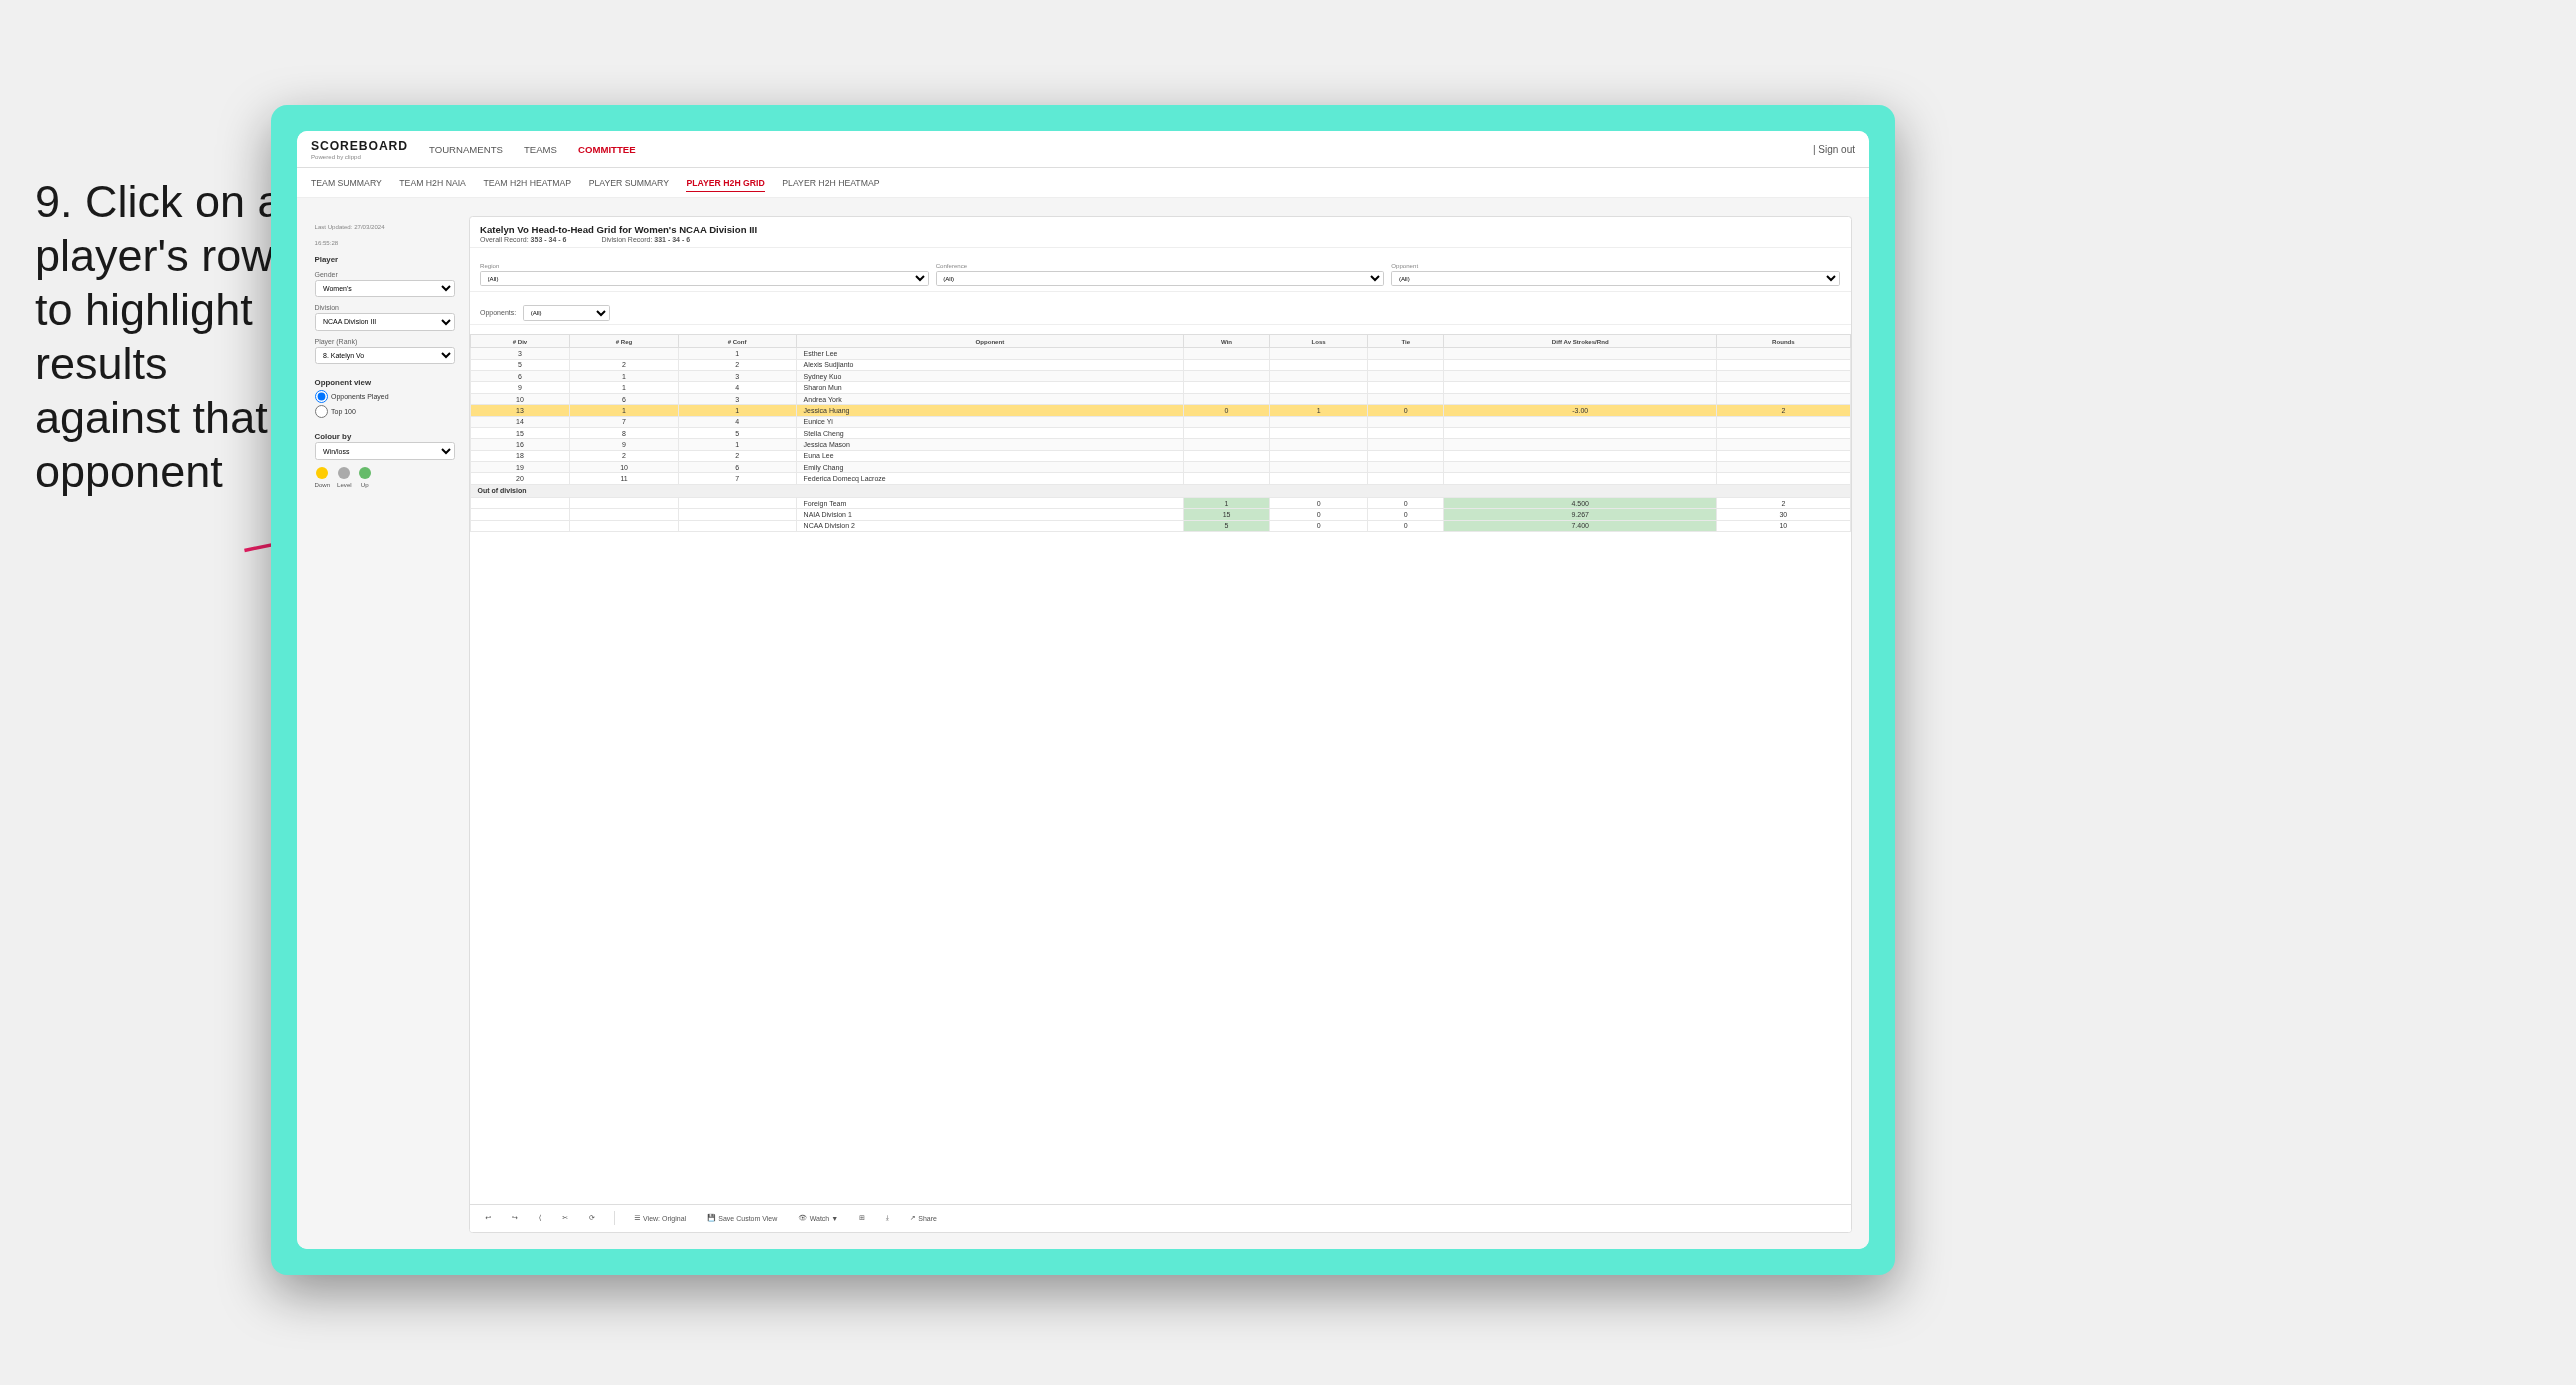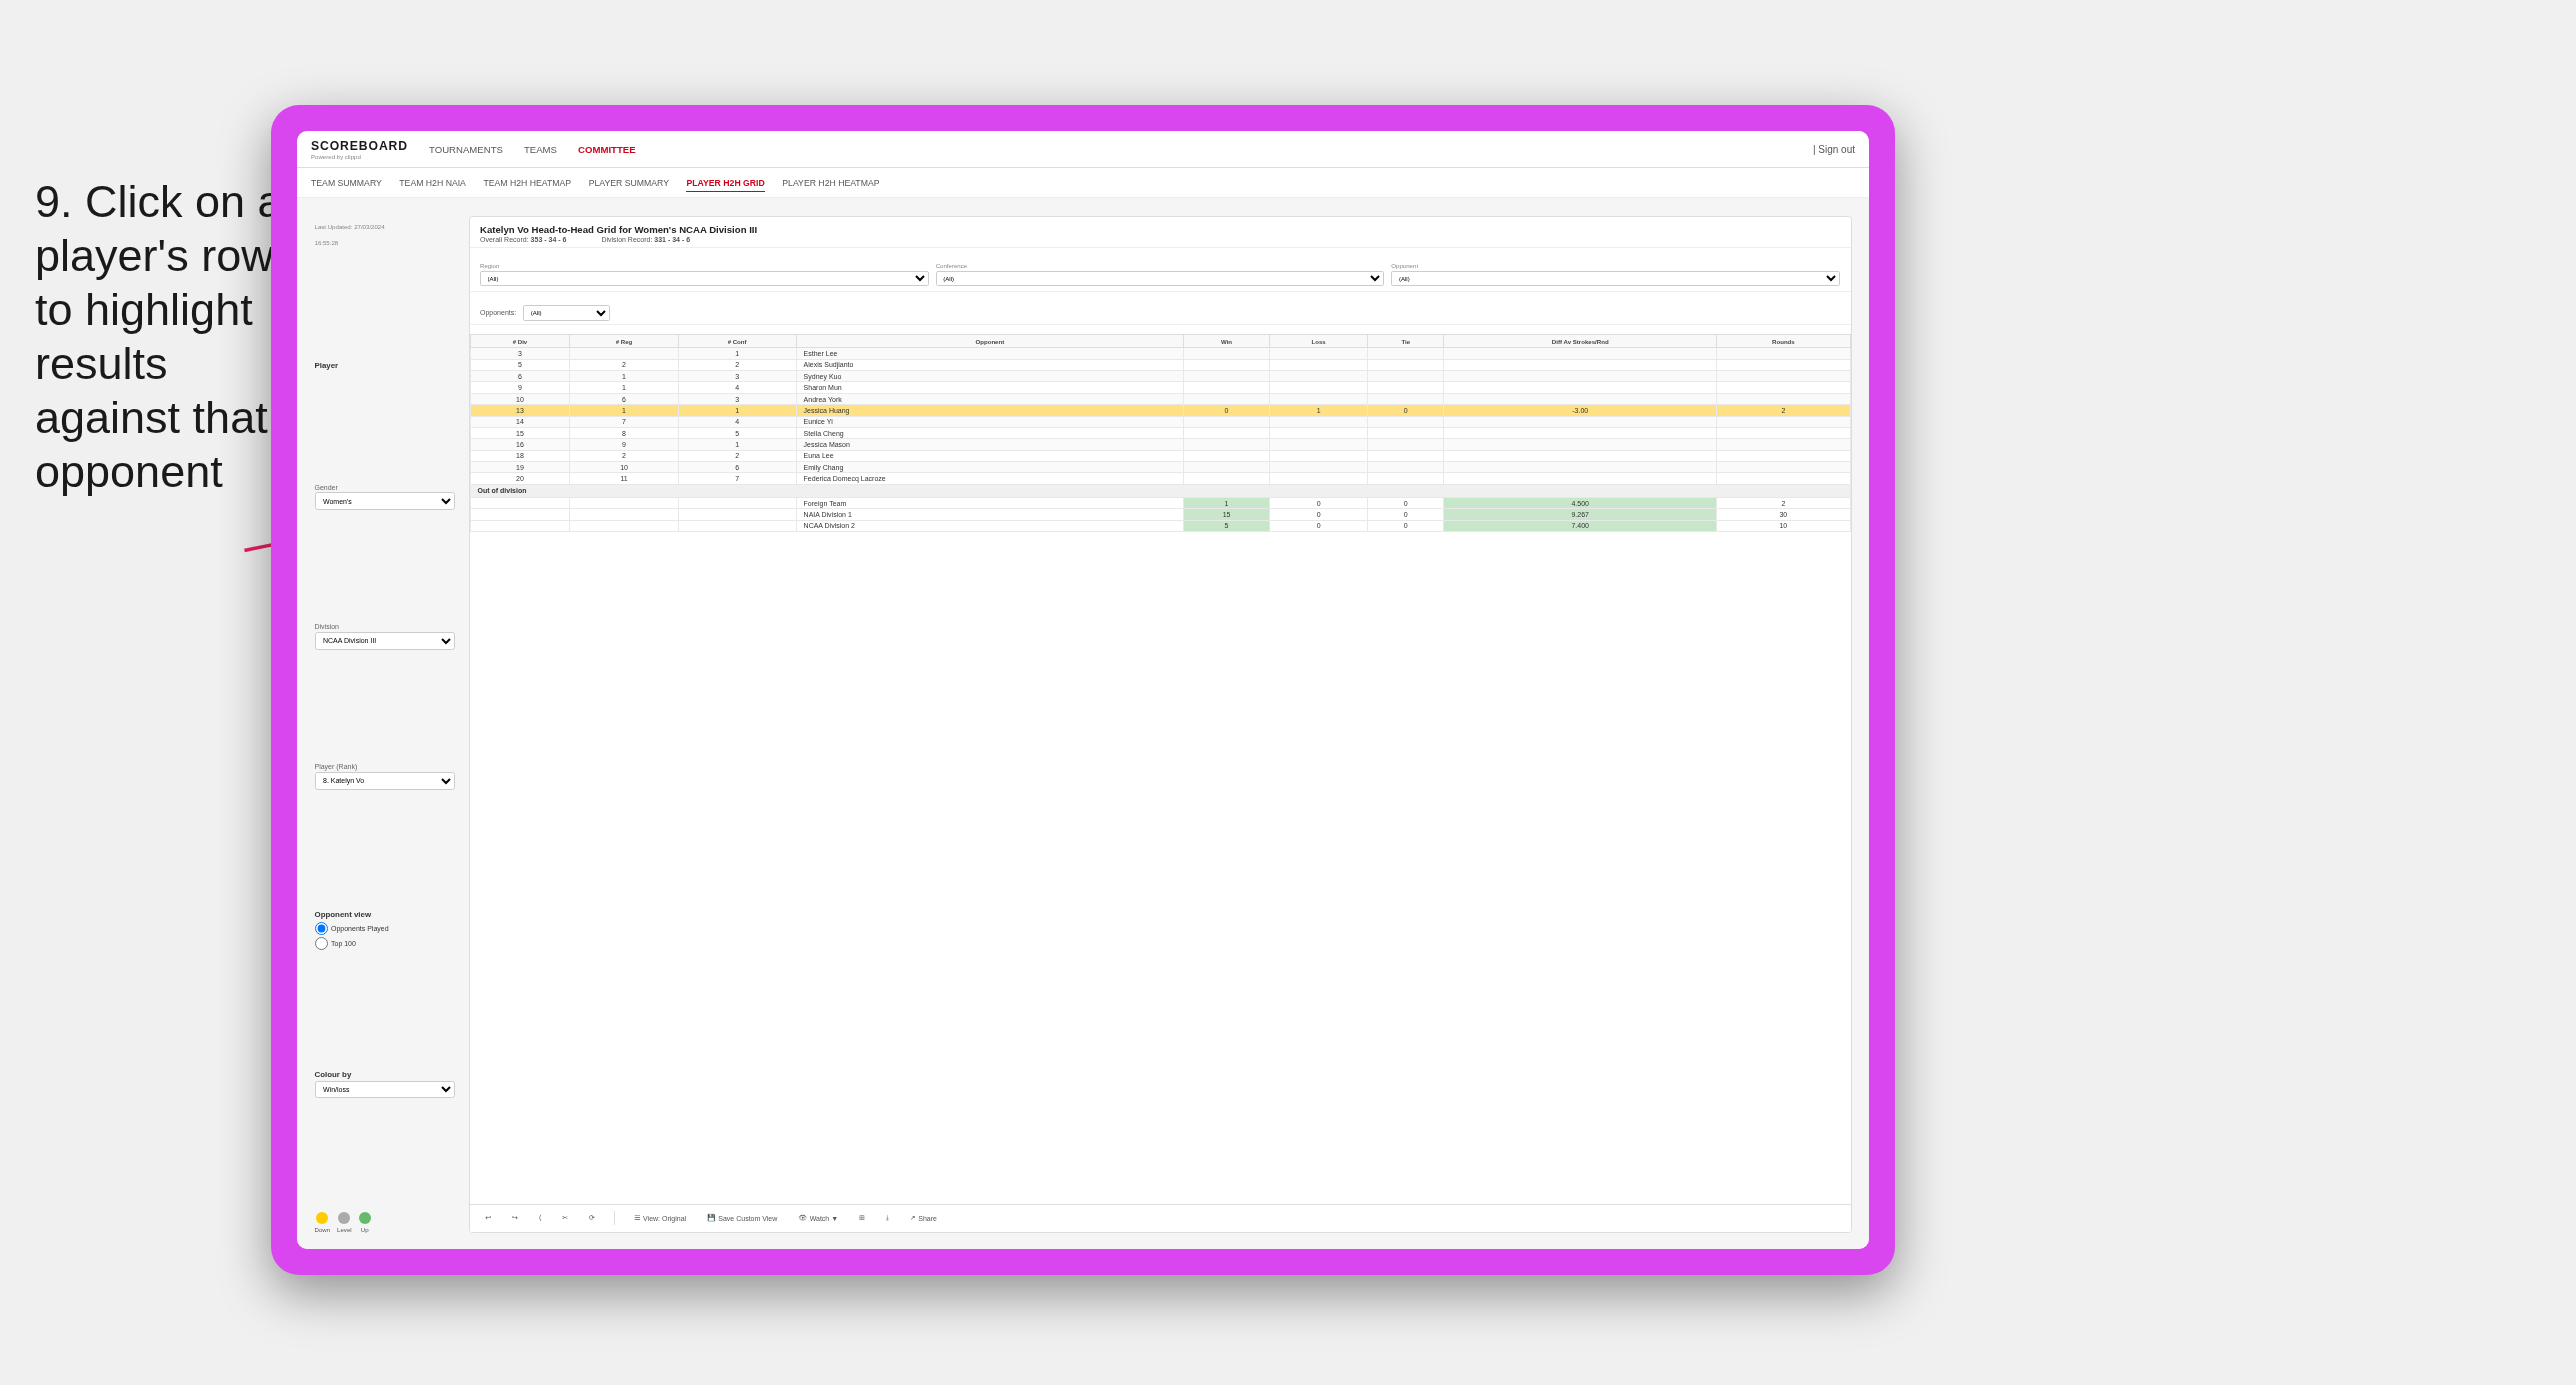--- a/index.html
+++ b/index.html
@@ -12,22 +12,22 @@
       overflow: hidden;
     }
 
     
     .tablet {
       position: absolute;
       left: 271px;
       top: 105px;
       width: 1624px;
       height: 1170px;
-      background: #d946ef;
-      border-radius: 28px;
+      background: #5eead4;
+      border-radius: 16px;
       box-shadow: 0 17.5px 52px rgba(0,0,0,0.4);
     }
 
     .tablet-screen {
       position: absolute;
       top: 26px;
       left: 26px;
       right: 26px;
       bottom: 26px;
       background: #fff;
@@ -120,22 +120,21 @@
       padding: 17.5px;
       gap: 14px;
     }
 
     
     .left-panel {
       width: 140px;
       flex-shrink: 0;
       display: flex;
       flex-direction: column;
-      gap: 23px;
-      justify-content: space-between;
+      gap: 2px;
     }
 
     .last-updated {
       font-size: 6.1px;
       color: #888;
       line-height: 1.4;
     }
 
     .section-label {
       font-size: 7.9px;

